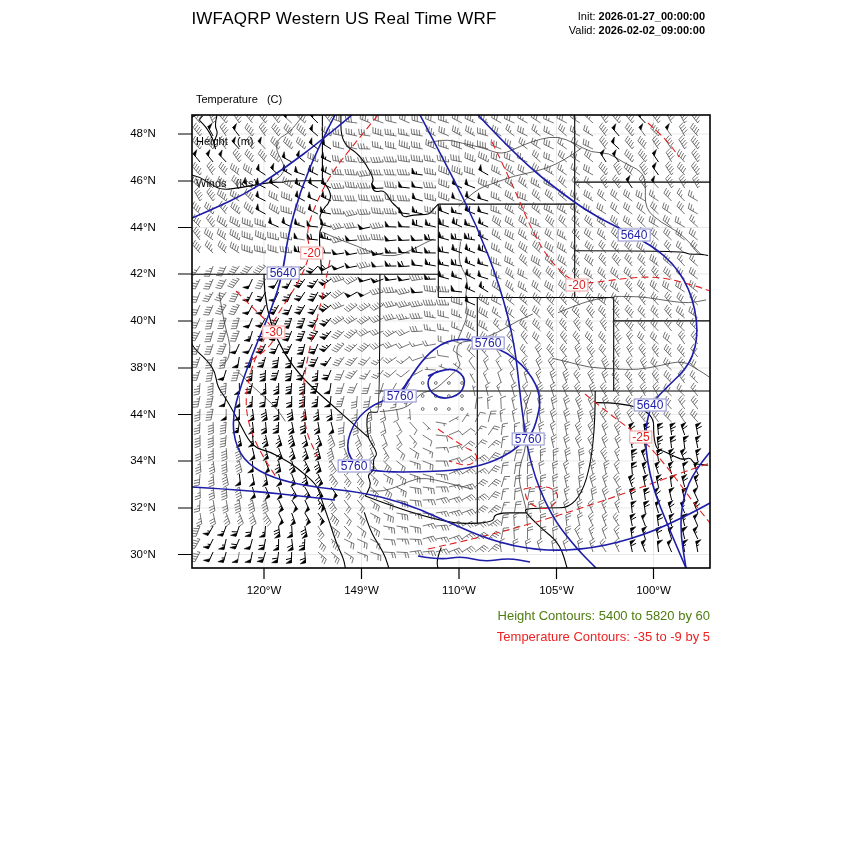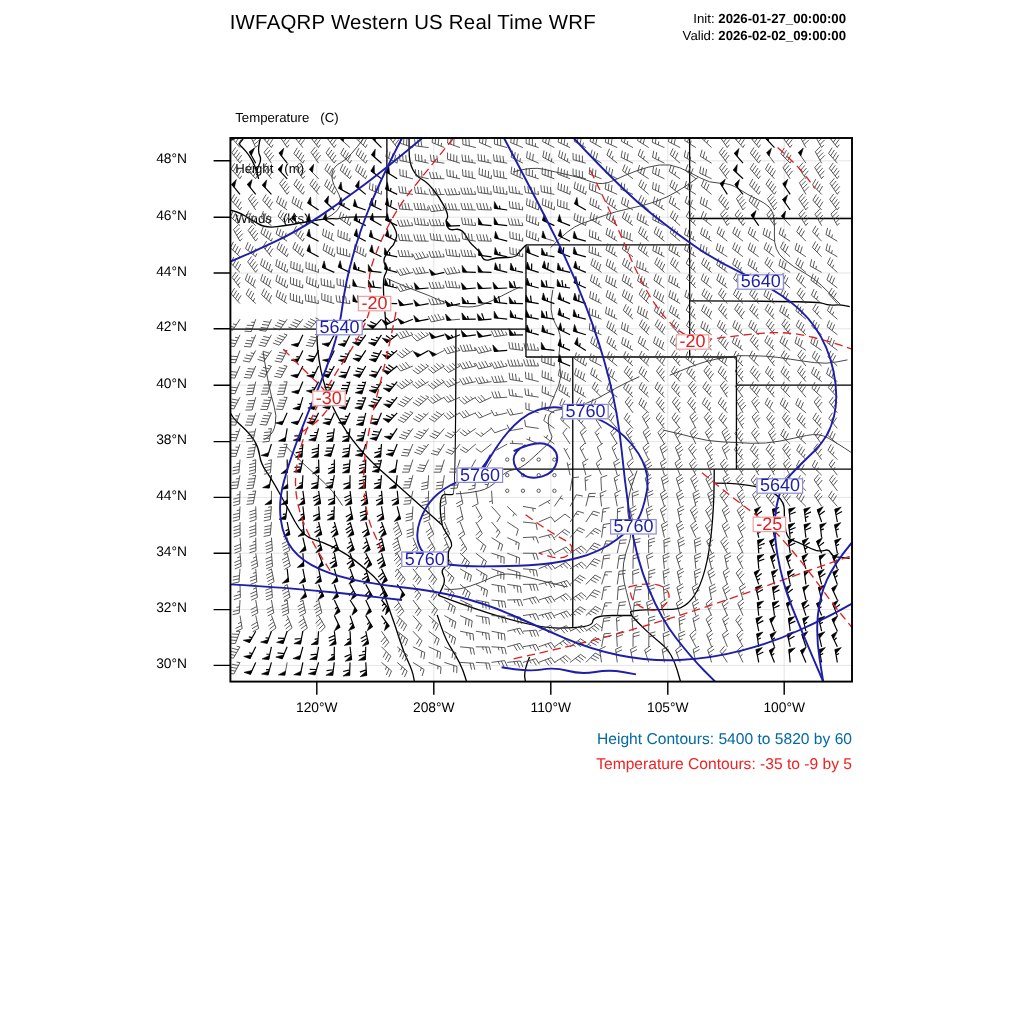--- a/index.html
+++ b/index.html
@@ -6,26 +6,26 @@
   .page{position:relative;width:850px;height:850px;background:#fff;overflow:hidden;
         font-family:"Liberation Sans", sans-serif;color:#000;}
   .title{position:absolute;left:144px;top:9px;width:400px;text-align:center;
          font-size:17px;font-weight:normal;letter-spacing:.2px;}
   .initblock{position:absolute;top:9px;right:145px;text-align:right;font-size:11px;line-height:14px;}
   .initblock b{font-weight:bold;}
   .legend{position:absolute;left:196px;top:64px;font-size:11px;line-height:14px;white-space:pre;}
   #map-svg{position:absolute;left:0;top:0;}
   .ylab{position:absolute;right:677px;width:60px;text-align:center;font-size:11.5px;}
   .xlab{position:absolute;top:584px;width:60px;text-align:center;font-size:11.5px;}
-  .clab{position:absolute;transform:translate(-50%,-50%);background:#fff;font-size:15px;
+  .clab{position:absolute;transform:translate(-50%,-50%);background:#fff;font-size:12px;
         line-height:11px;padding:0 2px;border:1px solid;white-space:nowrap;}
   .clab.height{color:#1e1ea8;border-color:#8a8ad0;}
   .clab.temp{color:#e02020;border-color:#f0a0a0;}
   .cap{position:absolute;right:140px;font-size:13px;}
-  .cap-h{top:608px;color:#0369a1;}
+  .cap-h{top:608px;color:#4d7c0f;}
   .cap-t{top:629px;color:#ee2222;}
   .footer{position:absolute;left:196px;top:810px;font-size:11.5px;line-height:14px;}
 </style>
 </head>
 <body>
 
 <div class="page">
 
   <div class="title">IWFAQRP Western US Real Time WRF</div>
 
@@ -133,21 +133,21 @@
       <div class="ylab" style="top: 267px;">42°N</div>
       <div class="ylab" style="top: 314px;">40°N</div>
       <div class="ylab" style="top: 361px;">38°N</div>
       <div class="ylab" style="top: 407.5px;">44°N</div>
       <div class="ylab" style="top: 454px;">34°N</div>
       <div class="ylab" style="top: 501px;">32°N</div>
       <div class="ylab" style="top: 547.5px;">30°N</div>
     </div>
   <div id="xticks">
       <div class="xlab" style="left: 234px;">120°W</div>
-      <div class="xlab" style="left: 331.5px;">208°W</div>
+      <div class="xlab" style="left: 331.5px;">149°W</div>
       <div class="xlab" style="left: 429px;">110°W</div>
       <div class="xlab" style="left: 526.5px;">105°W</div>
       <div class="xlab" style="left: 623.5px;">100°W</div>
     </div>
 
   <div class="cap cap-h">Height Contours: 5400 to 5820 by 60</div>
   <div class="cap cap-t">Temperature Contours: -35 to -9 by 5</div>
 
   <div class="footer">
   </div>

